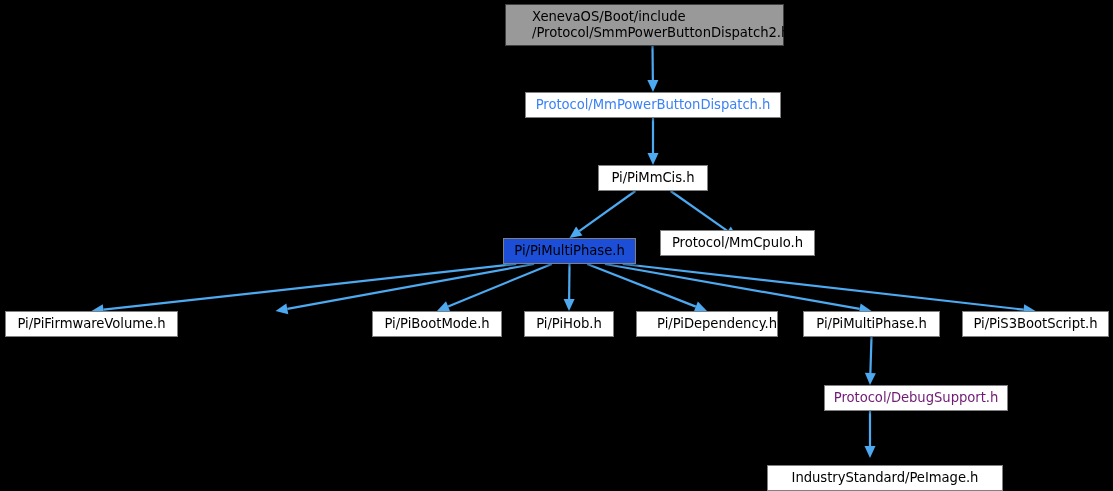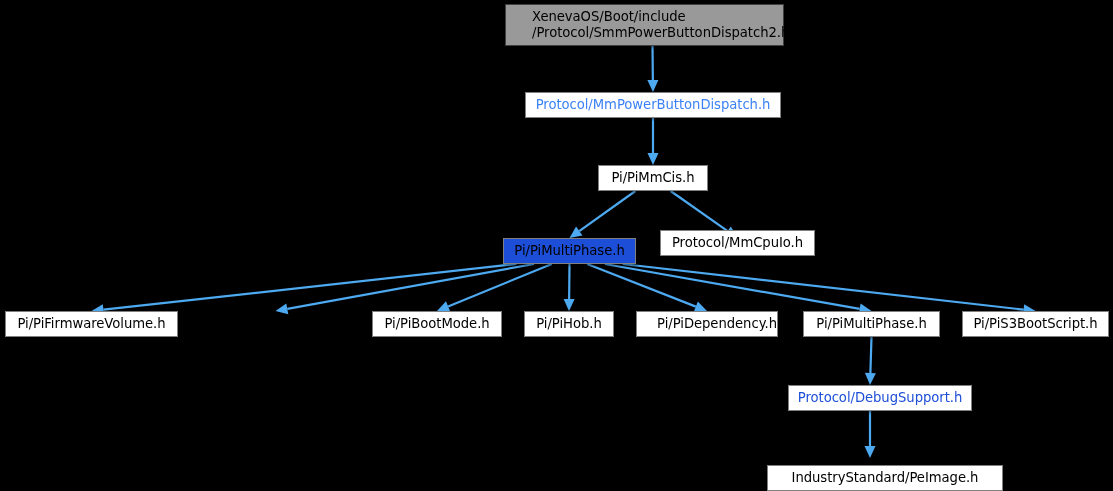--- a/index.html
+++ b/index.html
@@ -108,15 +108,15 @@
     <div class="gnode" style="left: 525px; top: 92px; width: 256px; height: 26px; background: rgb(255, 255, 255); border-color: rgb(128, 128, 128); color: #3b82f6;">Protocol/MmPowerButtonDispatch.h</div>
     <div class="gnode" style="left: 598px; top: 165px; width: 110px; height: 26px; background: rgb(255, 255, 255); border-color: rgb(128, 128, 128); color: rgb(0, 0, 0);">Pi/PiMmCis.h</div>
     <div class="gnode" style="left: 503px; top: 238px; width: 133px; height: 26px; background: #1d4ed8; border-color: rgb(128, 128, 128); color: rgb(0, 0, 0);">Pi/PiMultiPhase.h</div>
     <div class="gnode" style="left: 660px; top: 230px; width: 155px; height: 26px; background: rgb(255, 255, 255); border-color: rgb(128, 128, 128); color: rgb(0, 0, 0);">Protocol/MmCpuIo.h</div>
     <div class="gnode" style="left: 5px; top: 311px; width: 173px; height: 26px; background: rgb(255, 255, 255); border-color: rgb(128, 128, 128); color: rgb(0, 0, 0);">Pi/PiFirmwareVolume.h</div>
     <div class="gnode" style="left: 372px; top: 311px; width: 130px; height: 26px; background: rgb(255, 255, 255); border-color: rgb(128, 128, 128); color: rgb(0, 0, 0);">Pi/PiBootMode.h</div>
     <div class="gnode" style="left: 524px; top: 311px; width: 90px; height: 26px; background: rgb(255, 255, 255); border-color: rgb(128, 128, 128); color: rgb(0, 0, 0);">Pi/PiHob.h</div>
     <div class="gnode" style="left: 636px; top: 311px; width: 142px; height: 26px; background: rgb(255, 255, 255); border-color: rgb(128, 128, 128); color: rgb(0, 0, 0); padding-left: 20px;">Pi/PiDependency.h</div>
     <div class="gnode" style="left: 803px; top: 311px; width: 137px; height: 26px; background: rgb(255, 255, 255); border-color: rgb(128, 128, 128); color: rgb(0, 0, 0);">Pi/PiMultiPhase.h</div>
     <div class="gnode" style="left: 962px; top: 311px; width: 147px; height: 26px; background: rgb(255, 255, 255); border-color: rgb(128, 128, 128); color: #000000;">Pi/PiS3BootScript.h</div>
-    <div class="gnode" style="left: 788px; top: 385px; width: 184px; height: 26px; background: rgb(255, 255, 255); border-color: rgb(128, 128, 128); color: #1d4ed8;">Protocol/DebugSupport.h</div>
+    <div class="gnode" style="left: 824px; top: 385px; width: 184px; height: 26px; background: rgb(255, 255, 255); border-color: rgb(128, 128, 128); color: #701a75;">Protocol/DebugSupport.h</div>
     <div class="gnode" style="left: 767px; top: 458px; width: 236px; height: 26px; background: rgb(255, 255, 255); border-color: rgb(128, 128, 128); color: rgb(0, 0, 0); margin-top: 7px;">IndustryStandard/PeImage.h</div>
   </div>
 
 </body></html>

